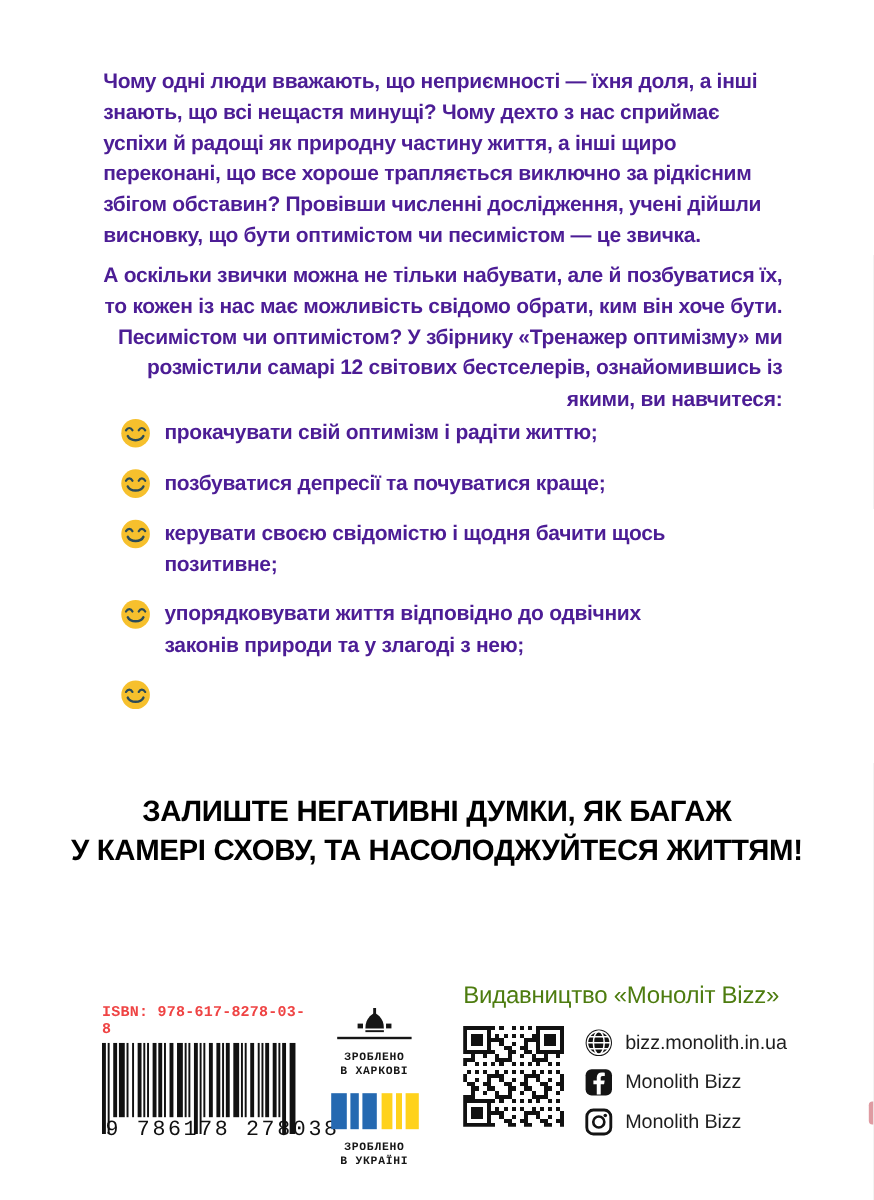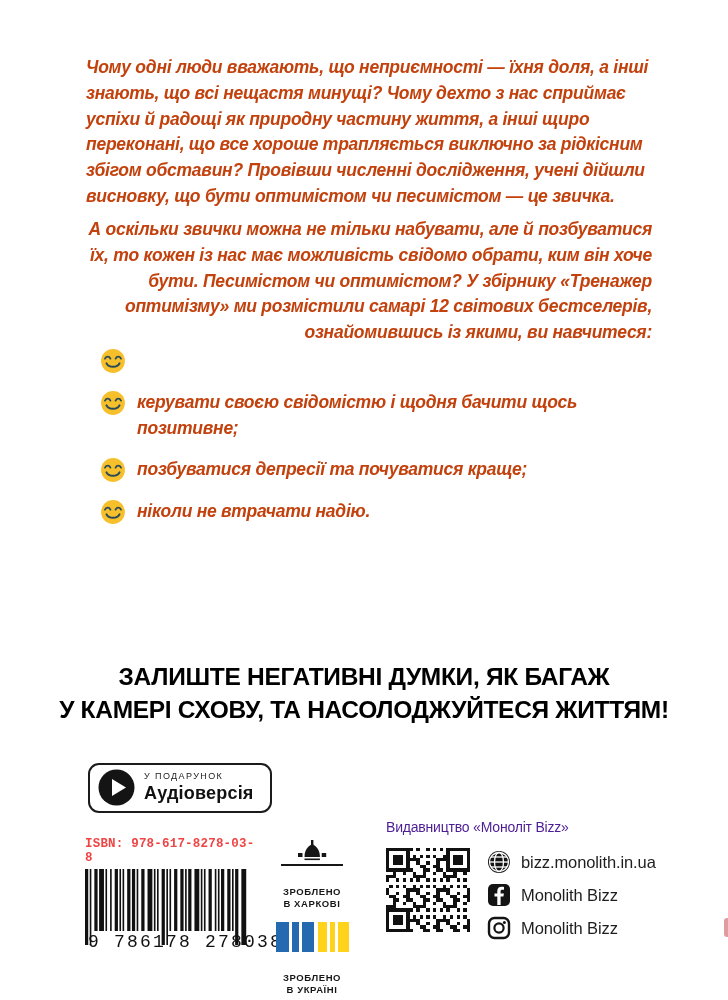--- a/index.html
+++ b/index.html
@@ -4,21 +4,21 @@
 <style>
   html,body{margin:0;padding:0;background:#e8e8e8;}
   .page{
     position:relative;
     width:728px;height:1000px;
     background:#ffffff;
     margin:0 auto;
     overflow:hidden;
     font-family:"Liberation Sans",sans-serif;
   }
-  .teal{color:#c2410c;font-style:italic;}
+  .teal{color:#4c1d95;}
   .para{
     position:absolute;left:86px;width:566px;
     font-size:17.5px;line-height:25.8px;font-weight:700;
     letter-spacing:-0.25px;margin:0;
   }
   #para1{top:55px;}
   #para2{top:217px;text-align:right;}
   .pre{white-space:pre-line;}
   .benefits{
     position:absolute;left:100px;top:347px;width:545px;
@@ -56,25 +56,25 @@
     font-family:Liberation Mono, monospace;font-size:18px;color:#111;
     letter-spacing:2.2px;margin-top:-13px;padding-left:3px;white-space:nowrap;
   }
   .made-block{
     position:absolute;left:267px;top:840px;width:90px;
     display:flex;flex-direction:column;align-items:center;text-align:center;
   }
   .dome-line{width:62px;border-top:2.2px solid #161616;margin-top:1px;}
   .made-text{
     font-size:9.5px;line-height:11.5px;font-weight:700;color:#161616;
-    letter-spacing:0.6px;margin-top:20px;
+    letter-spacing:0.6px;margin-top:9px;font-family:Liberation Mono, monospace;
   }
   .flag{display:flex;align-items:stretch;height:30px;margin-top:13px;}
   .publisher{position:absolute;left:386px;top:819px;width:266px;}
-  .publisher-title{font-size:14px;color:#4c1d95;letter-spacing:-0.2px;font-weight:400;}
+  .publisher-title{font-size:20px;color:#4d7c0f;letter-spacing:-0.2px;font-weight:400;}
   .publisher-row{display:flex;margin-top:13px;gap:17px;}
   .qr{flex:0 0 84px;}
   .socials{display:flex;flex-direction:column;gap:9px;padding-top:2px;}
   .social-row{display:flex;align-items:center;gap:10px;}
   .social-label{font-size:16.5px;color:#1e1e1e;letter-spacing:-0.1px;}
   .edge-mark{
     position:absolute;right:0;top:918px;width:4px;height:19px;
     background:#d98a92;border-radius:3px 0 0 3px;opacity:0.85;
   }
 </style>
@@ -88,63 +88,63 @@
   <p class="para teal" id="para2">А оскільки звички можна не тільки набувати, але й позбуватися їх, то кожен із нас має можливість свідомо обрати, ким він хоче бути. Песимістом чи оптимістом? У збірнику «Тренажер оптимізму» ми розмістили самарі 12 світових бестселерів, ознайомившись із якими, ви навчитеся:</p>
 
   <ul class="benefits">
     <li>
       <svg class="emoji" width="26" height="26" viewBox="0 0 24 24">
           <circle cx="12" cy="12" r="11" fill="#f6c02d"></circle>
           <path d="M4.6 9.8 C6 7.4 8.4 7.4 9.6 9.8" fill="none" stroke="#2b4a57" stroke-width="1.7" stroke-linecap="round"></path>
           <path d="M14.4 9.8 C15.6 7.4 18 7.4 19.4 9.8" fill="none" stroke="#2b4a57" stroke-width="1.7" stroke-linecap="round"></path>
           <path d="M6 14.2 C8 18.4 16 18.4 18 14.2" fill="none" stroke="#2b4a57" stroke-width="1.9" stroke-linecap="round"></path>
         </svg>
+      <span class="benefit-text teal pre">прокачувати свій оптимізм і радіти життю;</span>
+    </li>
+    <li>
+      <svg class="emoji" width="26" height="26" viewBox="0 0 24 24">
+          <circle cx="12" cy="12" r="11" fill="#f6c02d"></circle>
+          <path d="M4.6 9.8 C6 7.4 8.4 7.4 9.6 9.8" fill="none" stroke="#2b4a57" stroke-width="1.7" stroke-linecap="round"></path>
+          <path d="M14.4 9.8 C15.6 7.4 18 7.4 19.4 9.8" fill="none" stroke="#2b4a57" stroke-width="1.7" stroke-linecap="round"></path>
+          <path d="M6 14.2 C8 18.4 16 18.4 18 14.2" fill="none" stroke="#2b4a57" stroke-width="1.9" stroke-linecap="round"></path>
+        </svg>
+      <span class="benefit-text teal pre">позбуватися депресії та почуватися краще;</span>
     </li>
     <li>
       <svg class="emoji" width="26" height="26" viewBox="0 0 24 24">
           <circle cx="12" cy="12" r="11" fill="#f6c02d"></circle>
           <path d="M4.6 9.8 C6 7.4 8.4 7.4 9.6 9.8" fill="none" stroke="#2b4a57" stroke-width="1.7" stroke-linecap="round"></path>
           <path d="M14.4 9.8 C15.6 7.4 18 7.4 19.4 9.8" fill="none" stroke="#2b4a57" stroke-width="1.7" stroke-linecap="round"></path>
           <path d="M6 14.2 C8 18.4 16 18.4 18 14.2" fill="none" stroke="#2b4a57" stroke-width="1.9" stroke-linecap="round"></path>
         </svg>
       <span class="benefit-text teal pre">керувати своєю свідомістю і щодня бачити щось позитивне;</span>
     </li>
     <li>
       <svg class="emoji" width="26" height="26" viewBox="0 0 24 24">
           <circle cx="12" cy="12" r="11" fill="#f6c02d"></circle>
           <path d="M4.6 9.8 C6 7.4 8.4 7.4 9.6 9.8" fill="none" stroke="#2b4a57" stroke-width="1.7" stroke-linecap="round"></path>
           <path d="M14.4 9.8 C15.6 7.4 18 7.4 19.4 9.8" fill="none" stroke="#2b4a57" stroke-width="1.7" stroke-linecap="round"></path>
           <path d="M6 14.2 C8 18.4 16 18.4 18 14.2" fill="none" stroke="#2b4a57" stroke-width="1.9" stroke-linecap="round"></path>
         </svg>
-      <span class="benefit-text teal pre">позбуватися депресії та почуватися краще;</span>
+      <span class="benefit-text teal pre">упорядковувати життя відповідно до одвічних
+законів природи та у злагоді з нею;</span>
     </li>
     <li>
       <svg class="emoji" width="26" height="26" viewBox="0 0 24 24">
           <circle cx="12" cy="12" r="11" fill="#f6c02d"></circle>
           <path d="M4.6 9.8 C6 7.4 8.4 7.4 9.6 9.8" fill="none" stroke="#2b4a57" stroke-width="1.7" stroke-linecap="round"></path>
           <path d="M14.4 9.8 C15.6 7.4 18 7.4 19.4 9.8" fill="none" stroke="#2b4a57" stroke-width="1.7" stroke-linecap="round"></path>
           <path d="M6 14.2 C8 18.4 16 18.4 18 14.2" fill="none" stroke="#2b4a57" stroke-width="1.9" stroke-linecap="round"></path>
         </svg>
-      <span class="benefit-text teal pre">ніколи не втрачати надію.</span>
     </li>
   </ul>
 
   <div class="cta pre">ЗАЛИШТЕ НЕГАТИВНІ ДУМКИ, ЯК БАГАЖ
 У КАМЕРІ СХОВУ, ТА НАСОЛОДЖУЙТЕСЯ ЖИТТЯМ!</div>
 
-  <div class="audio-btn">
-    <svg width="37" height="37" viewBox="0 0 37 37">
-      <circle cx="18.5" cy="18.5" r="18" fill="#141414"></circle>
-      <polygon points="14,10 28,18.5 14,27" fill="#ffffff"></polygon>
-    </svg>
-    <span class="audio-texts">
-      <span class="audio-eyebrow">У ПОДАРУНОК</span>
-      <span class="audio-label">Аудіоверсія</span>
-    </span>
-  </div>
 
   <div class="isbn-block">
     <div class="isbn-label">ISBN: 978-617-8278-03-8</div>
     <svg class="barcode" id="barcode-svg" height="76" width="165">
         <rect x="0.00" y="0" width="3.24" height="76" fill="#111"></rect>
         <rect x="4.74" y="0" width="1.62" height="76" fill="#111"></rect>
         <rect x="9.36" y="0" width="3.24" height="62" fill="#111"></rect>
         <rect x="14.10" y="0" width="4.86" height="62" fill="#111"></rect>
         <rect x="20.46" y="0" width="1.62" height="62" fill="#111"></rect>
         <rect x="25.08" y="0" width="1.62" height="62" fill="#111"></rect>

